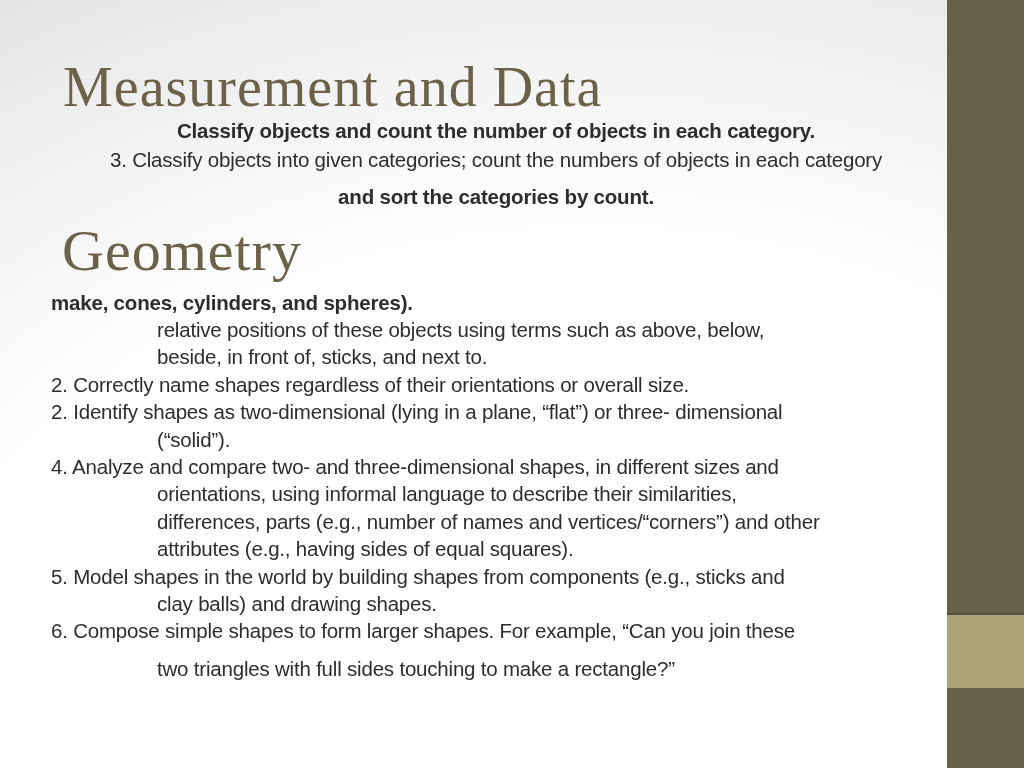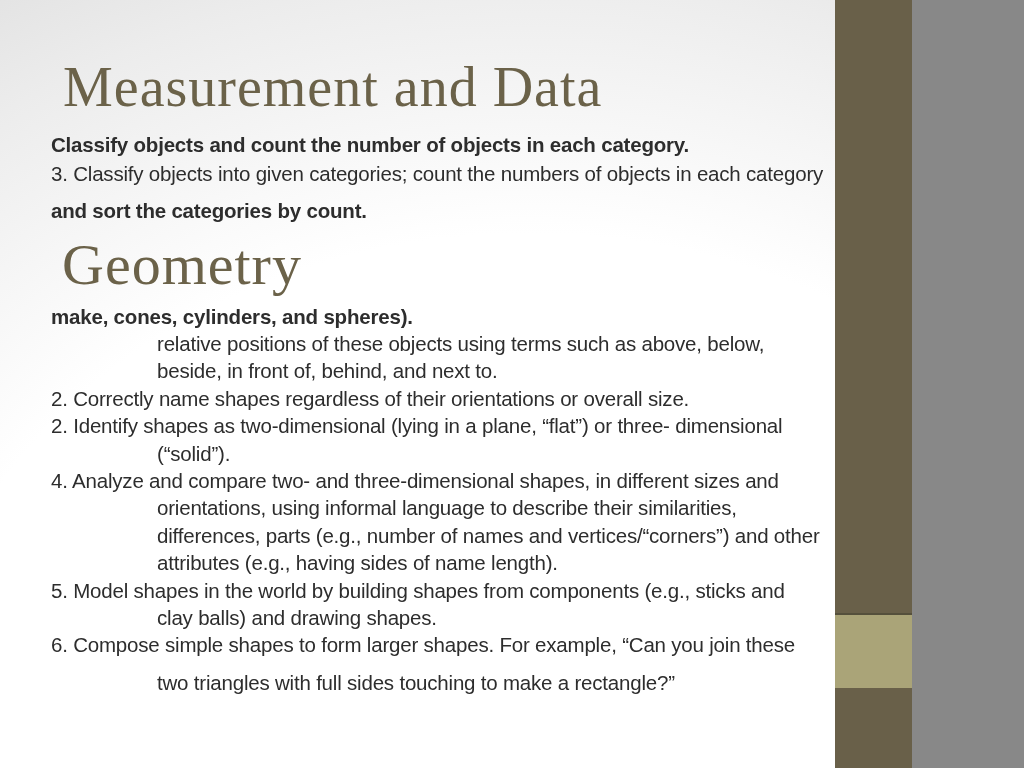--- a/index.html
+++ b/index.html
@@ -1,18 +1,18 @@
 <!DOCTYPE html>
 <html><head>
 <meta charset="utf-8">
 <style>
   html, body { margin: 0; padding: 0; background: #888; }
   .slide {
     position: relative;
-    width: 912px;
+    width: 1024px;
     height: 768px;
     overflow: hidden;
     background: radial-gradient(130% 130% at 58% 98%, #ffffff 52%, #ececec 78%, #d9d9d9 100%);
     font-family: "Liberation Sans", sans-serif;
   }
   .sidebar {
     position: absolute;
     top: 0; right: 0; bottom: 0;
     width: 77px;
     background: #696049;
@@ -46,21 +46,21 @@
   .geo-title {
     font-family: "Liberation Serif", serif;
     font-weight: 400;
     color: #6b6249;
     font-size: 58px;
     line-height: 62px;
     letter-spacing: 1px;
     margin: 8px 0 0 11px;
     white-space: nowrap;
   }
-  .para1 { margin-top: 14px; font-size: 20.5px; line-height: 28.5px; color: #2d2d2d; letter-spacing: -0.2px; }
+  .para1 { font-size: 20.5px; line-height: 28.5px; color: #2d2d2d; letter-spacing: -0.2px; text-align: center; }
   .para2 { margin-top: 7px;  font-size: 20.5px; line-height: 27.4px; color: #2d2d2d; letter-spacing: -0.2px; }
   .line { white-space: nowrap; }
   .bold { font-weight: 700; }
   .ind  { padding-left: 106px; }
   .gap  { margin-top: 9px; font-weight: bold; }
   .gap2 { margin-top: 10px; }
 </style>
 </head>
 <body>
 
@@ -78,30 +78,30 @@
       <div class="line">3. Classify objects into given categories; count the numbers of objects in each category</div>
       <div class="line gap">and sort the categories by count.</div>
     </div>
 
     <div class="geo-title">Geometry</div>
 
     <div class="para2">
       <div class="line bold">make, cones, cylinders, and spheres).</div>
 
       <div class="line ind">relative positions of these objects using terms such as above, below,</div>
-      <div class="line ind">beside, in front of, behind, and next to.</div>
+      <div class="line ind">beside, in front of, sticks, and next to.</div>
       <div class="line">2. Correctly name shapes regardless of their orientations or overall size.</div>
       <div class="line">2. Identify shapes as two-dimensional (lying in a plane, “flat”) or three- dimensional</div>
       <div class="line ind">(“solid”).</div>
 
 
       <div class="line">4. Analyze and compare two- and three-dimensional shapes, in different sizes and</div>
       <div class="line ind">orientations, using informal language to describe their similarities,</div>
       <div class="line ind">differences, parts (e.g., number of names and vertices/“corners”) and other</div>
-      <div class="line ind">attributes (e.g., having sides of name length).</div>
+      <div class="line ind">attributes (e.g., having sides of equal squares).</div>
       <div class="line">5. Model shapes in the world by building shapes from components (e.g., sticks and</div>
       <div class="line ind">clay balls) and drawing shapes.</div>
       <div class="line">6. Compose simple shapes to form larger shapes. For example, “Can you join these</div>
       <div class="line ind gap2">two triangles with full sides touching to make a rectangle?”</div>
     </div>
 
   </div>
 </div>
 
 </body></html>

